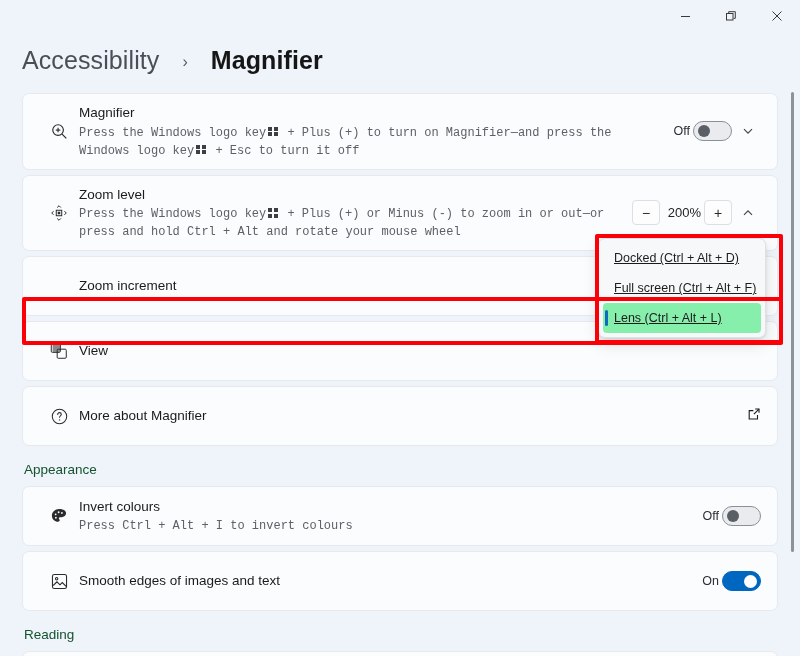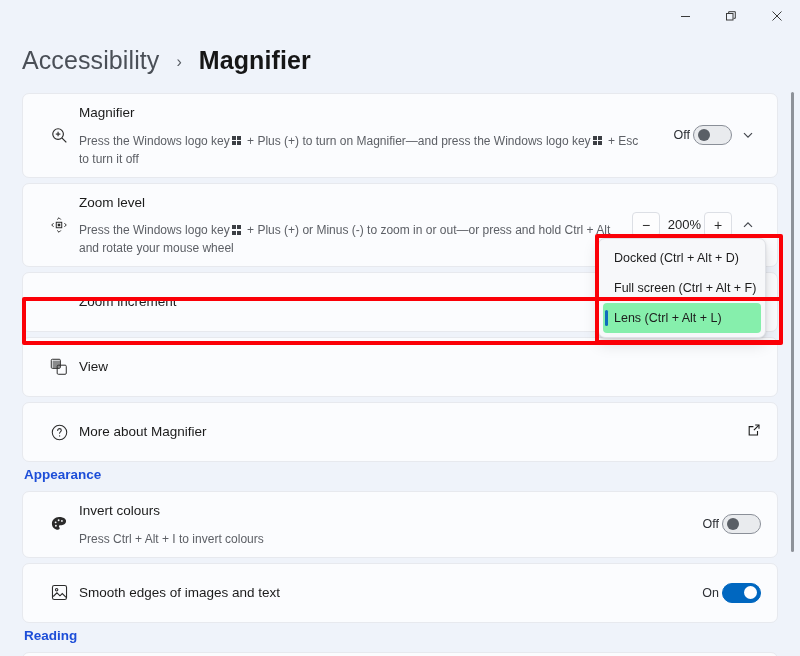--- a/index.html
+++ b/index.html
@@ -33,21 +33,21 @@
     justify-content: center;
     color: #3a3a3a;
   }
   .wbtn svg { display: block; }
 
   
   .page-header {
     padding: 14px 0 18px 22px;
     display: flex;
     align-items: center;
-    gap: 17px;
+    gap: 23px;
   }
   .crumb-parent {
     font-size: 25px;
     color: #4a4f57;
     font-weight: 400;
     letter-spacing: .1px;
   }
   .crumb-sep {
     font-size: 16px;
     color: #5a5f66;
@@ -93,22 +93,23 @@
   .row-text { flex: 1; padding: 9px 0; }
   .row-title {
     font-size: 13.5px;
     color: #1b1b1b;
     line-height: 1.45;
   }
   .row-desc {
     font-size: 12px;
     color: #5d6066;
     line-height: 1.5;
-    margin-top: 9px;
+    margin-top: 1px;
     max-width: 560px;
+    font-family: Liberation Mono, monospace;
   }
   .row-right {
     display: flex;
     align-items: center;
     gap: 3px;
     padding-left: 10px;
   }
 
   .winkey {
     display: inline-block;
@@ -189,38 +190,39 @@
   .stepval {
     font-size: 13px;
     color: #232323;
     min-width: 38px;
     text-align: right;
   }
 
   
   .section-heading {
     font-size: 13.5px;
-    font-weight: 700;
-    color: #1d4ed8;
-    margin: 5px 0 9px 2px;
+    font-weight: 400;
+    color: #14532d;
+    margin: 16px 0 9px 2px;
   }
 
   
   .flyout {
     position: absolute;
     left: 598px;
     top: 238px;
     width: 168px;
     background: #f7f8fa;
     border: 1px solid #dfe1e6;
     border-radius: 7px;
     box-shadow: 0 6px 16px rgba(0,0,0,.13), 0 1px 3px rgba(0,0,0,.10);
     padding: 4px;
     z-index: 40;
     overflow: hidden;
+    text-decoration: underline;
   }
   .fly-item {
     height: 30px;
     display: flex;
     align-items: center;
     padding: 0 7px 0 11px;
     font-size: 12.5px;
     color: #1d1d1d;
     border-radius: 4px;
     position: relative;

